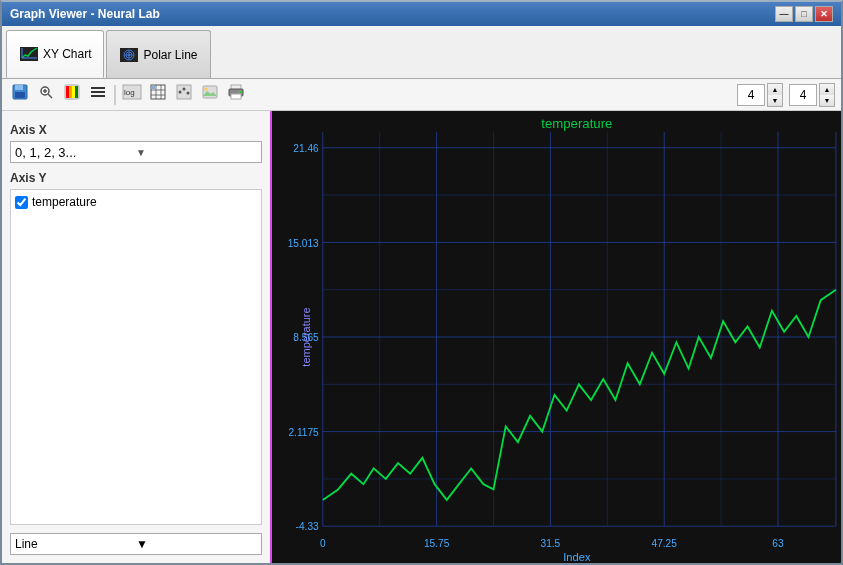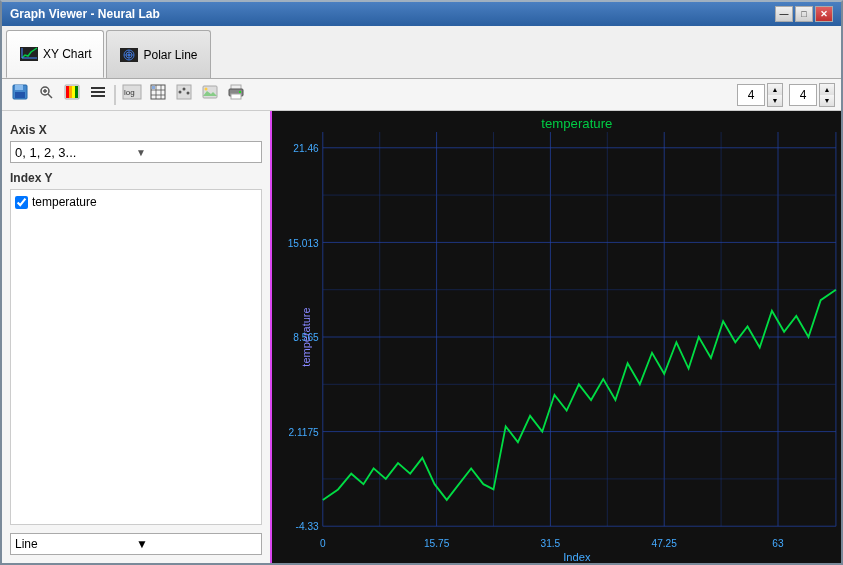--- a/index.html
+++ b/index.html
@@ -369,21 +369,21 @@
   </div>
 
   <div class="main-content">
 
     <div class="sidebar">
       <div class="sidebar-label">Axis X</div>
       <div class="axis-dropdown">
         <span>0, 1, 2, 3...</span>
         <span class="arrow">▼</span>
       </div>
-      <div class="sidebar-label">Index Y</div>
+      <div class="sidebar-label">Axis Y</div>
       <div class="checkbox-list">
         <div class="checkbox-item">
           <input type="checkbox" checked="" style="">
           <span>temperature</span>
         </div>
       </div>
       <div class="bottom-dropdown">
         <span>Line</span>
         <span class="arrow">▼</span>
       </div>

